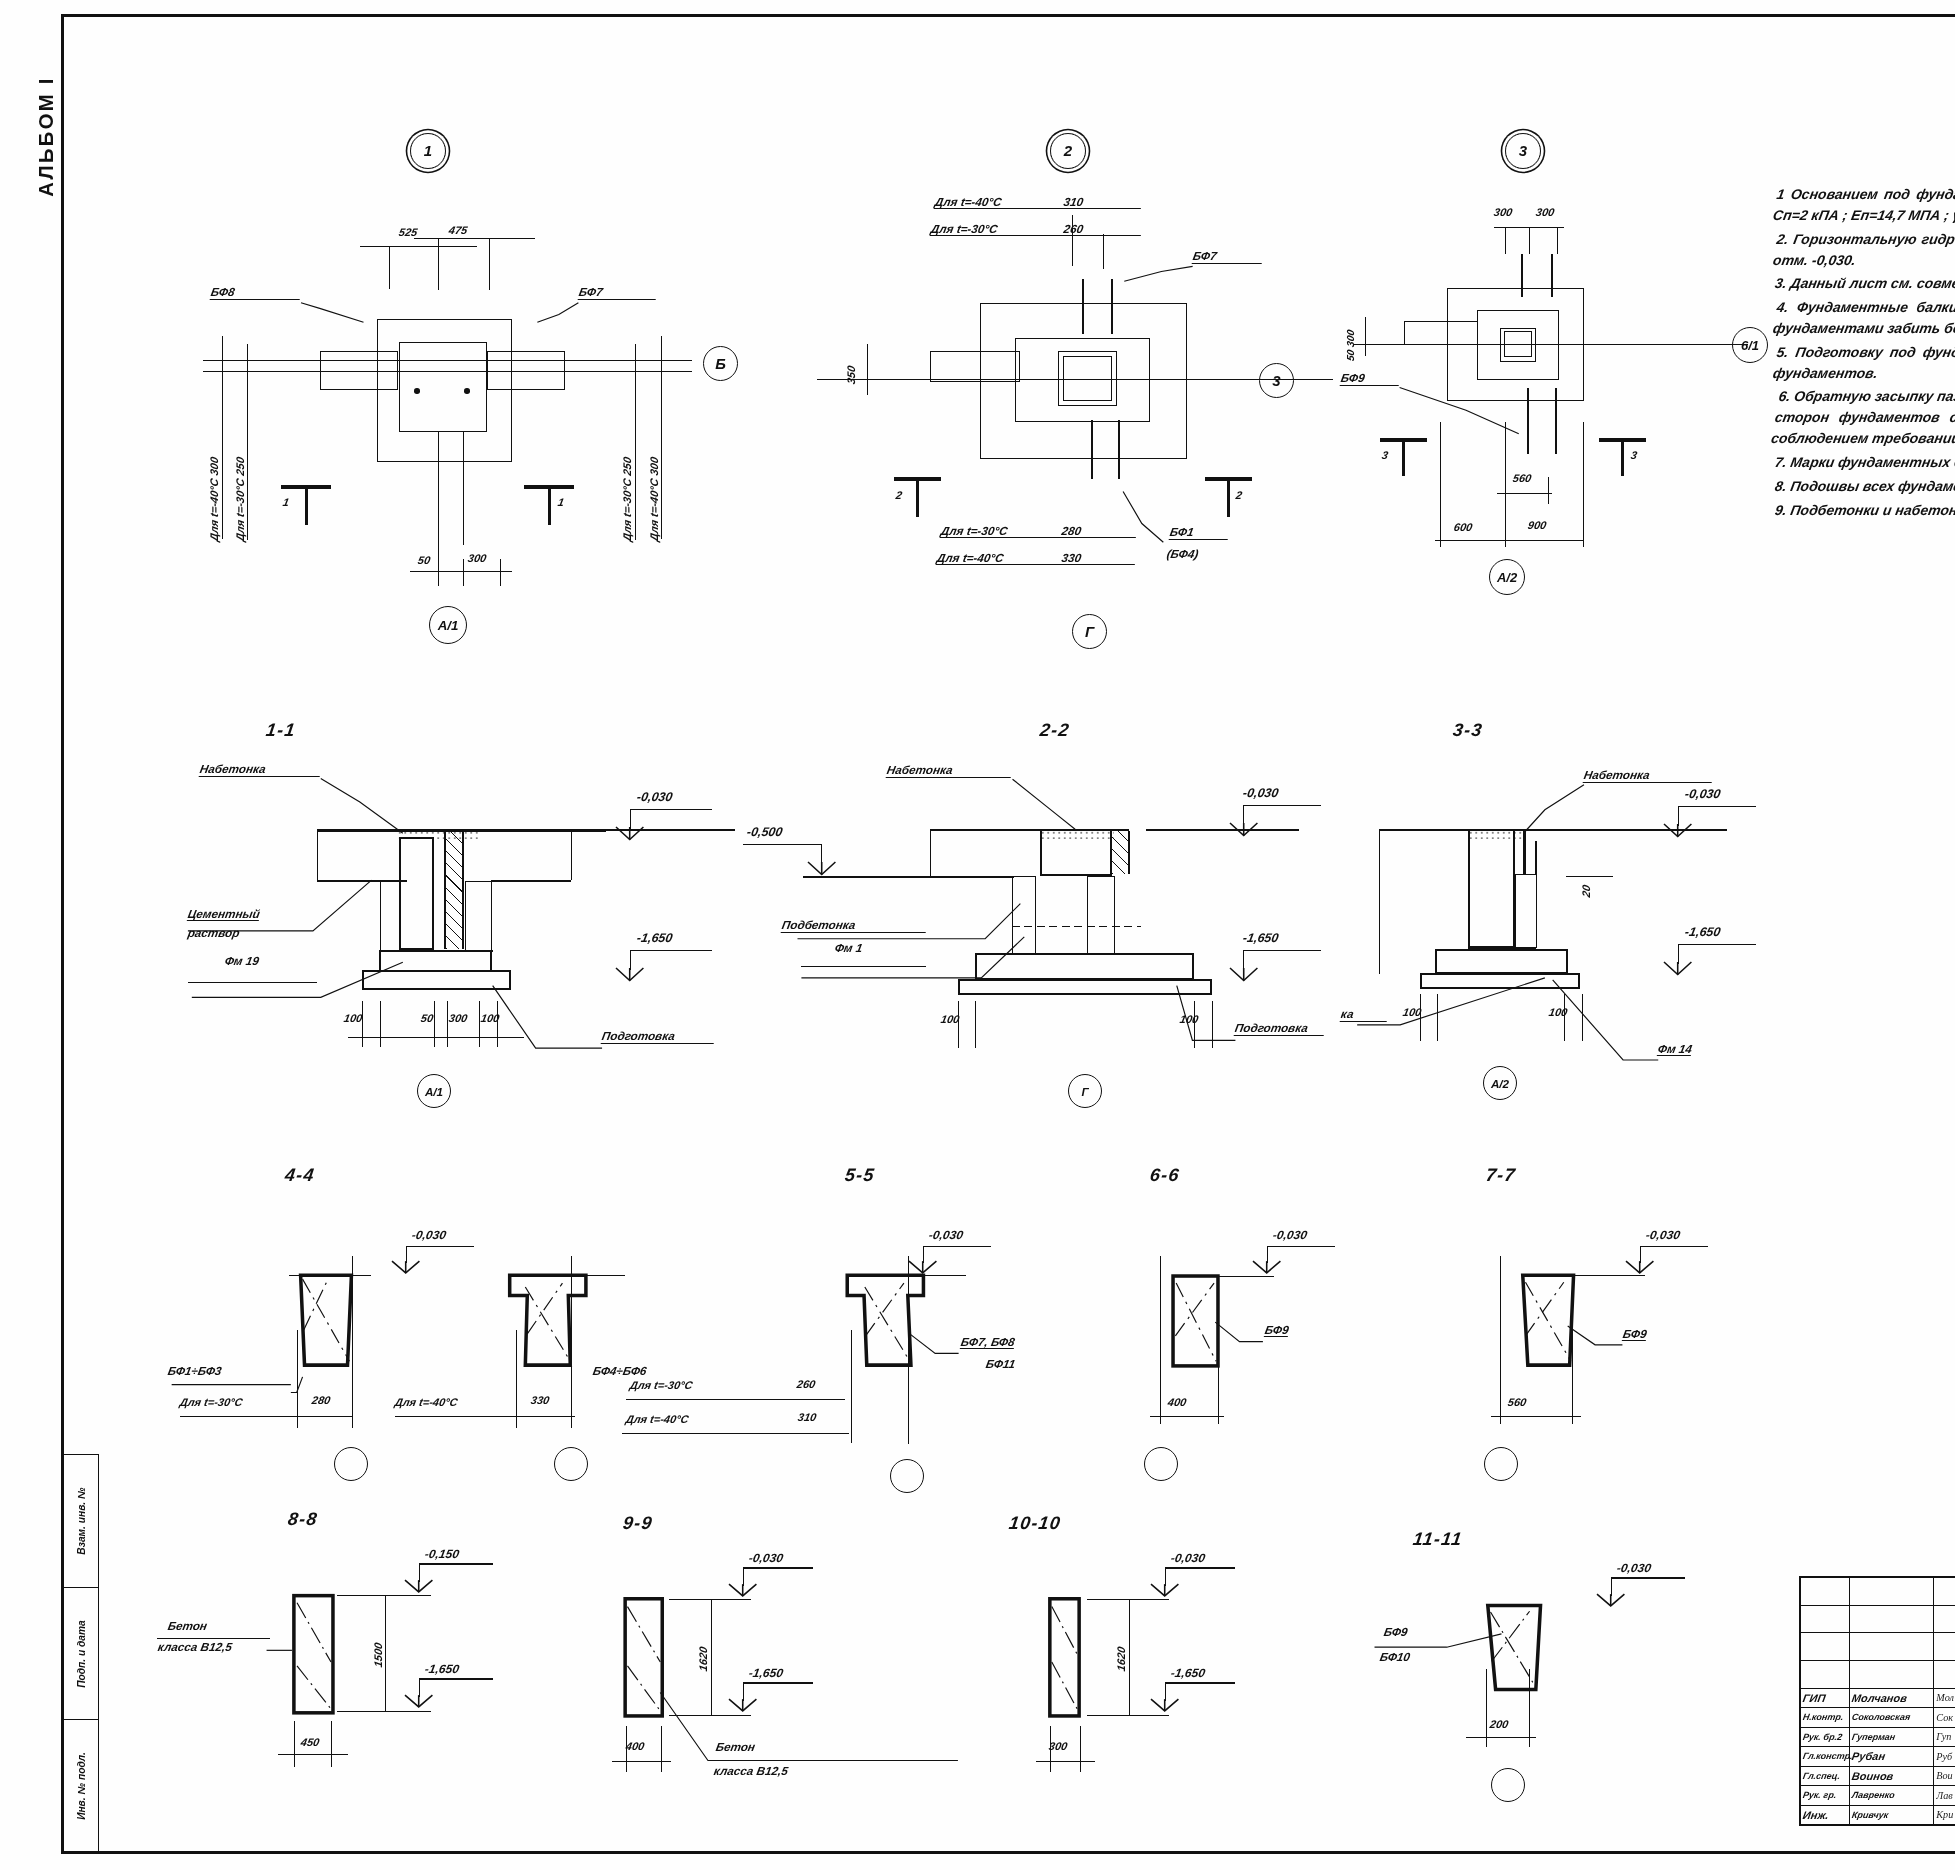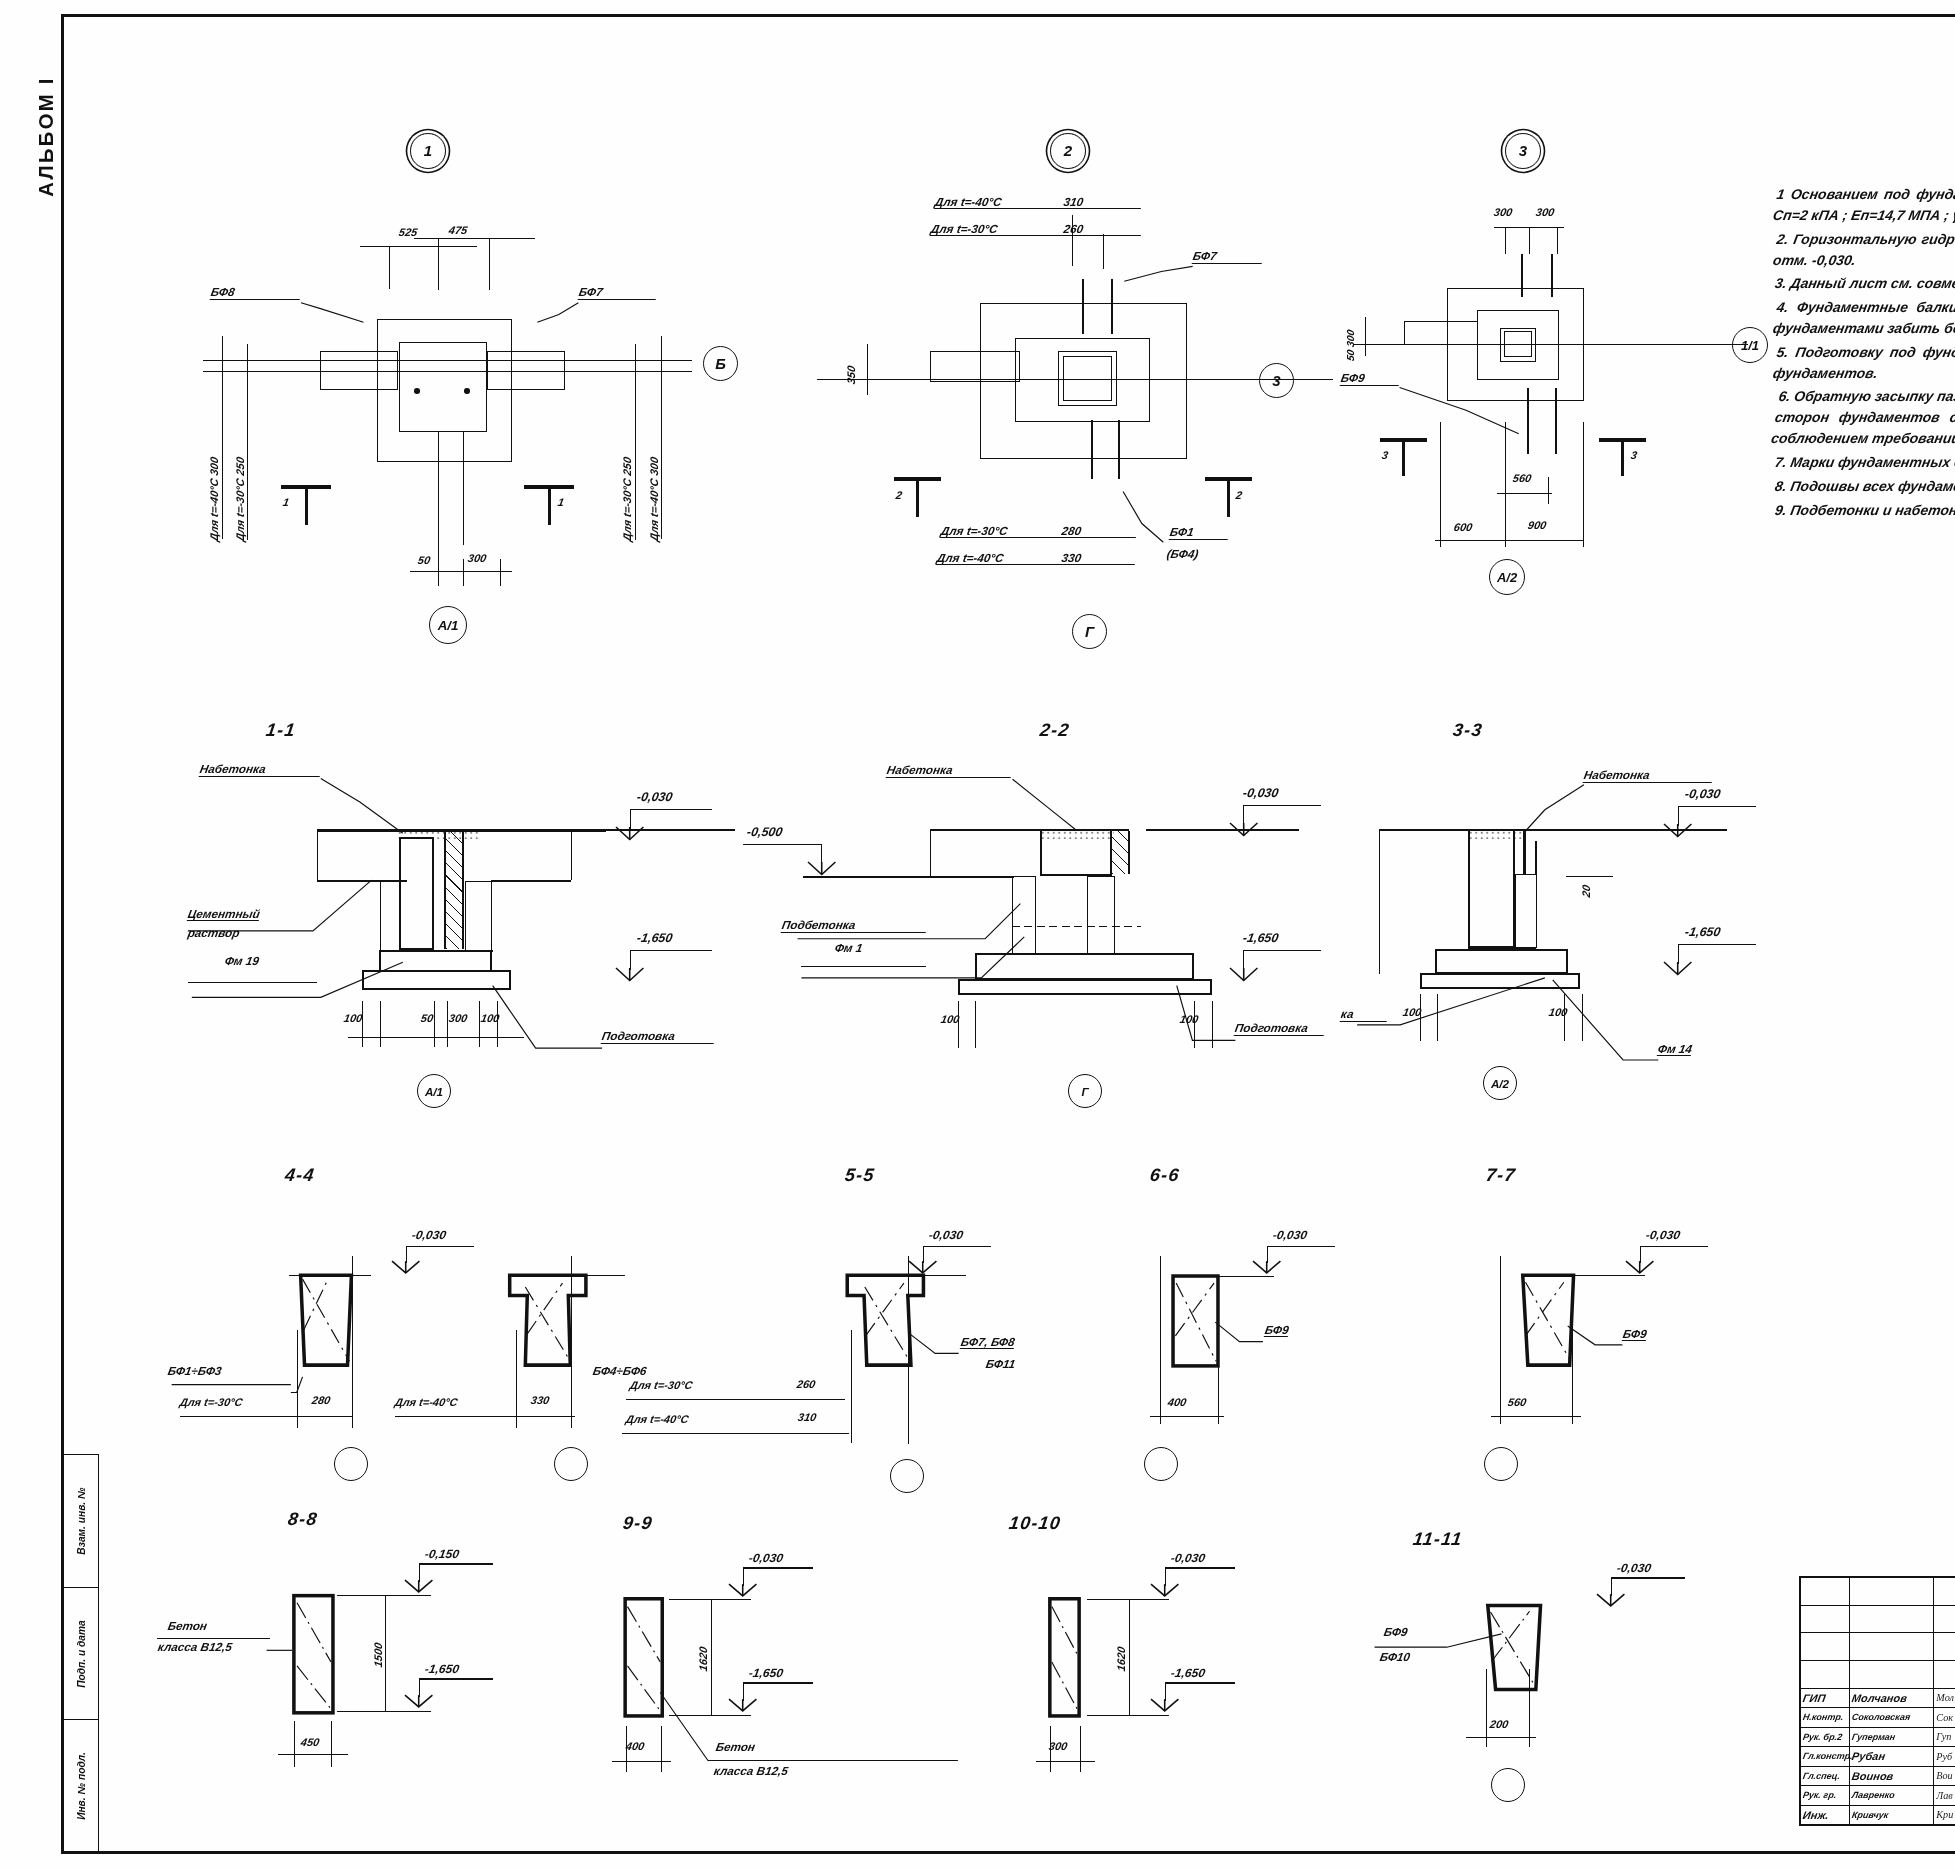--- a/index.html
+++ b/index.html
@@ -294,21 +294,21 @@
     <div class="line vl" style="left:99px;top:297px;height:125px;"></div>
     <div class="line vl" style="left:164px;top:297px;height:125px;"></div>
     <div class="line vl" style="left:242px;top:297px;height:125px;"></div>
     <div class="dim" style="left:113px;top:396px;">600</div>
     <div class="dim" style="left:187px;top:394px;">900</div>
 
     <div class="circ" style="left:148px;top:434px;width:36px;height:36px;font-size:13px;">
       <span>А/2</span>
     </div>
     <div class="circ" style="left:391px;top:202px;width:36px;height:36px;font-size:13px;">
-      <span>1/1</span>
+      <span>6/1</span>
     </div>
   </div>
 
   <div class="blk" style="left:184px;top:712px;width:547px;height:391px;">
     <div class="ttl" style="left:82px;top:7.8px;">1-1</div>
 
     <div class="lbl lbl-u" style="left:15.6px;top:50px;width:121px;">Набетонка</div>
     <svg width="547" height="391" style="left:0;top:0;" viewBox="0 0 1400 1000">
       <polyline points="350,170 450,230 560,310" fill="none" stroke="#111" stroke-width="3"></polyline>
       <polyline points="10,560 330,560 480,430" fill="none" stroke="#111" stroke-width="3"></polyline>

